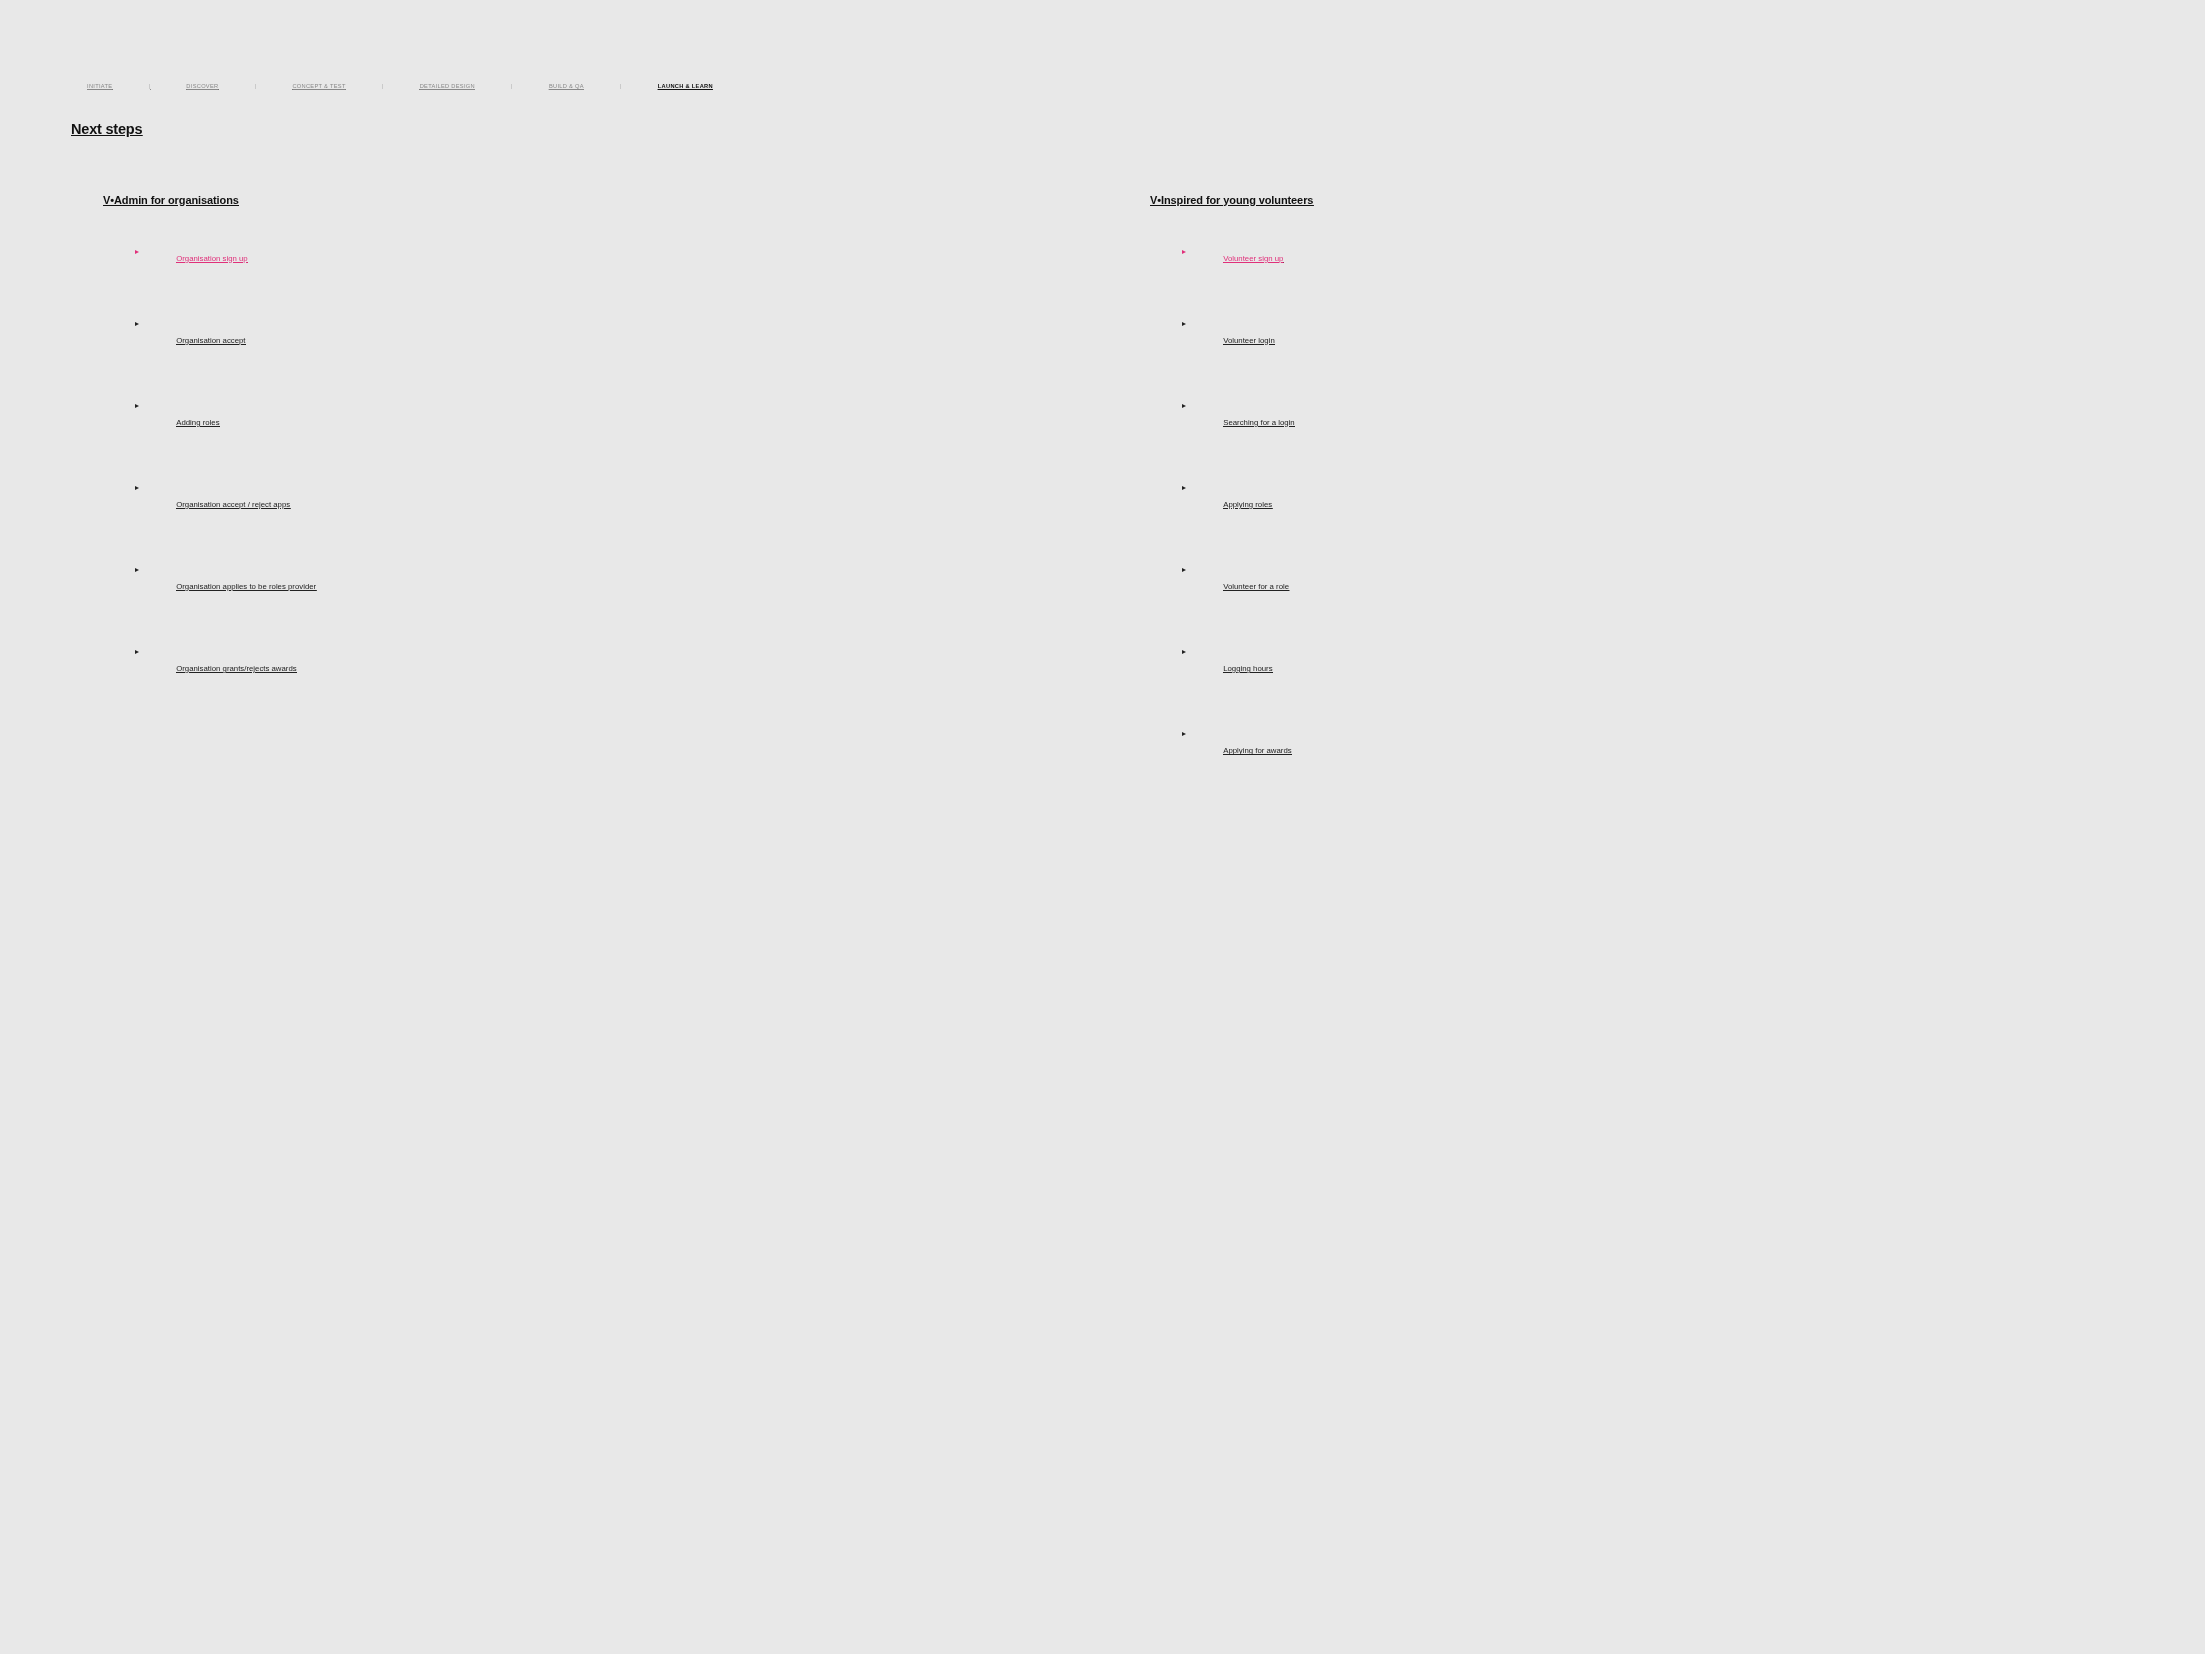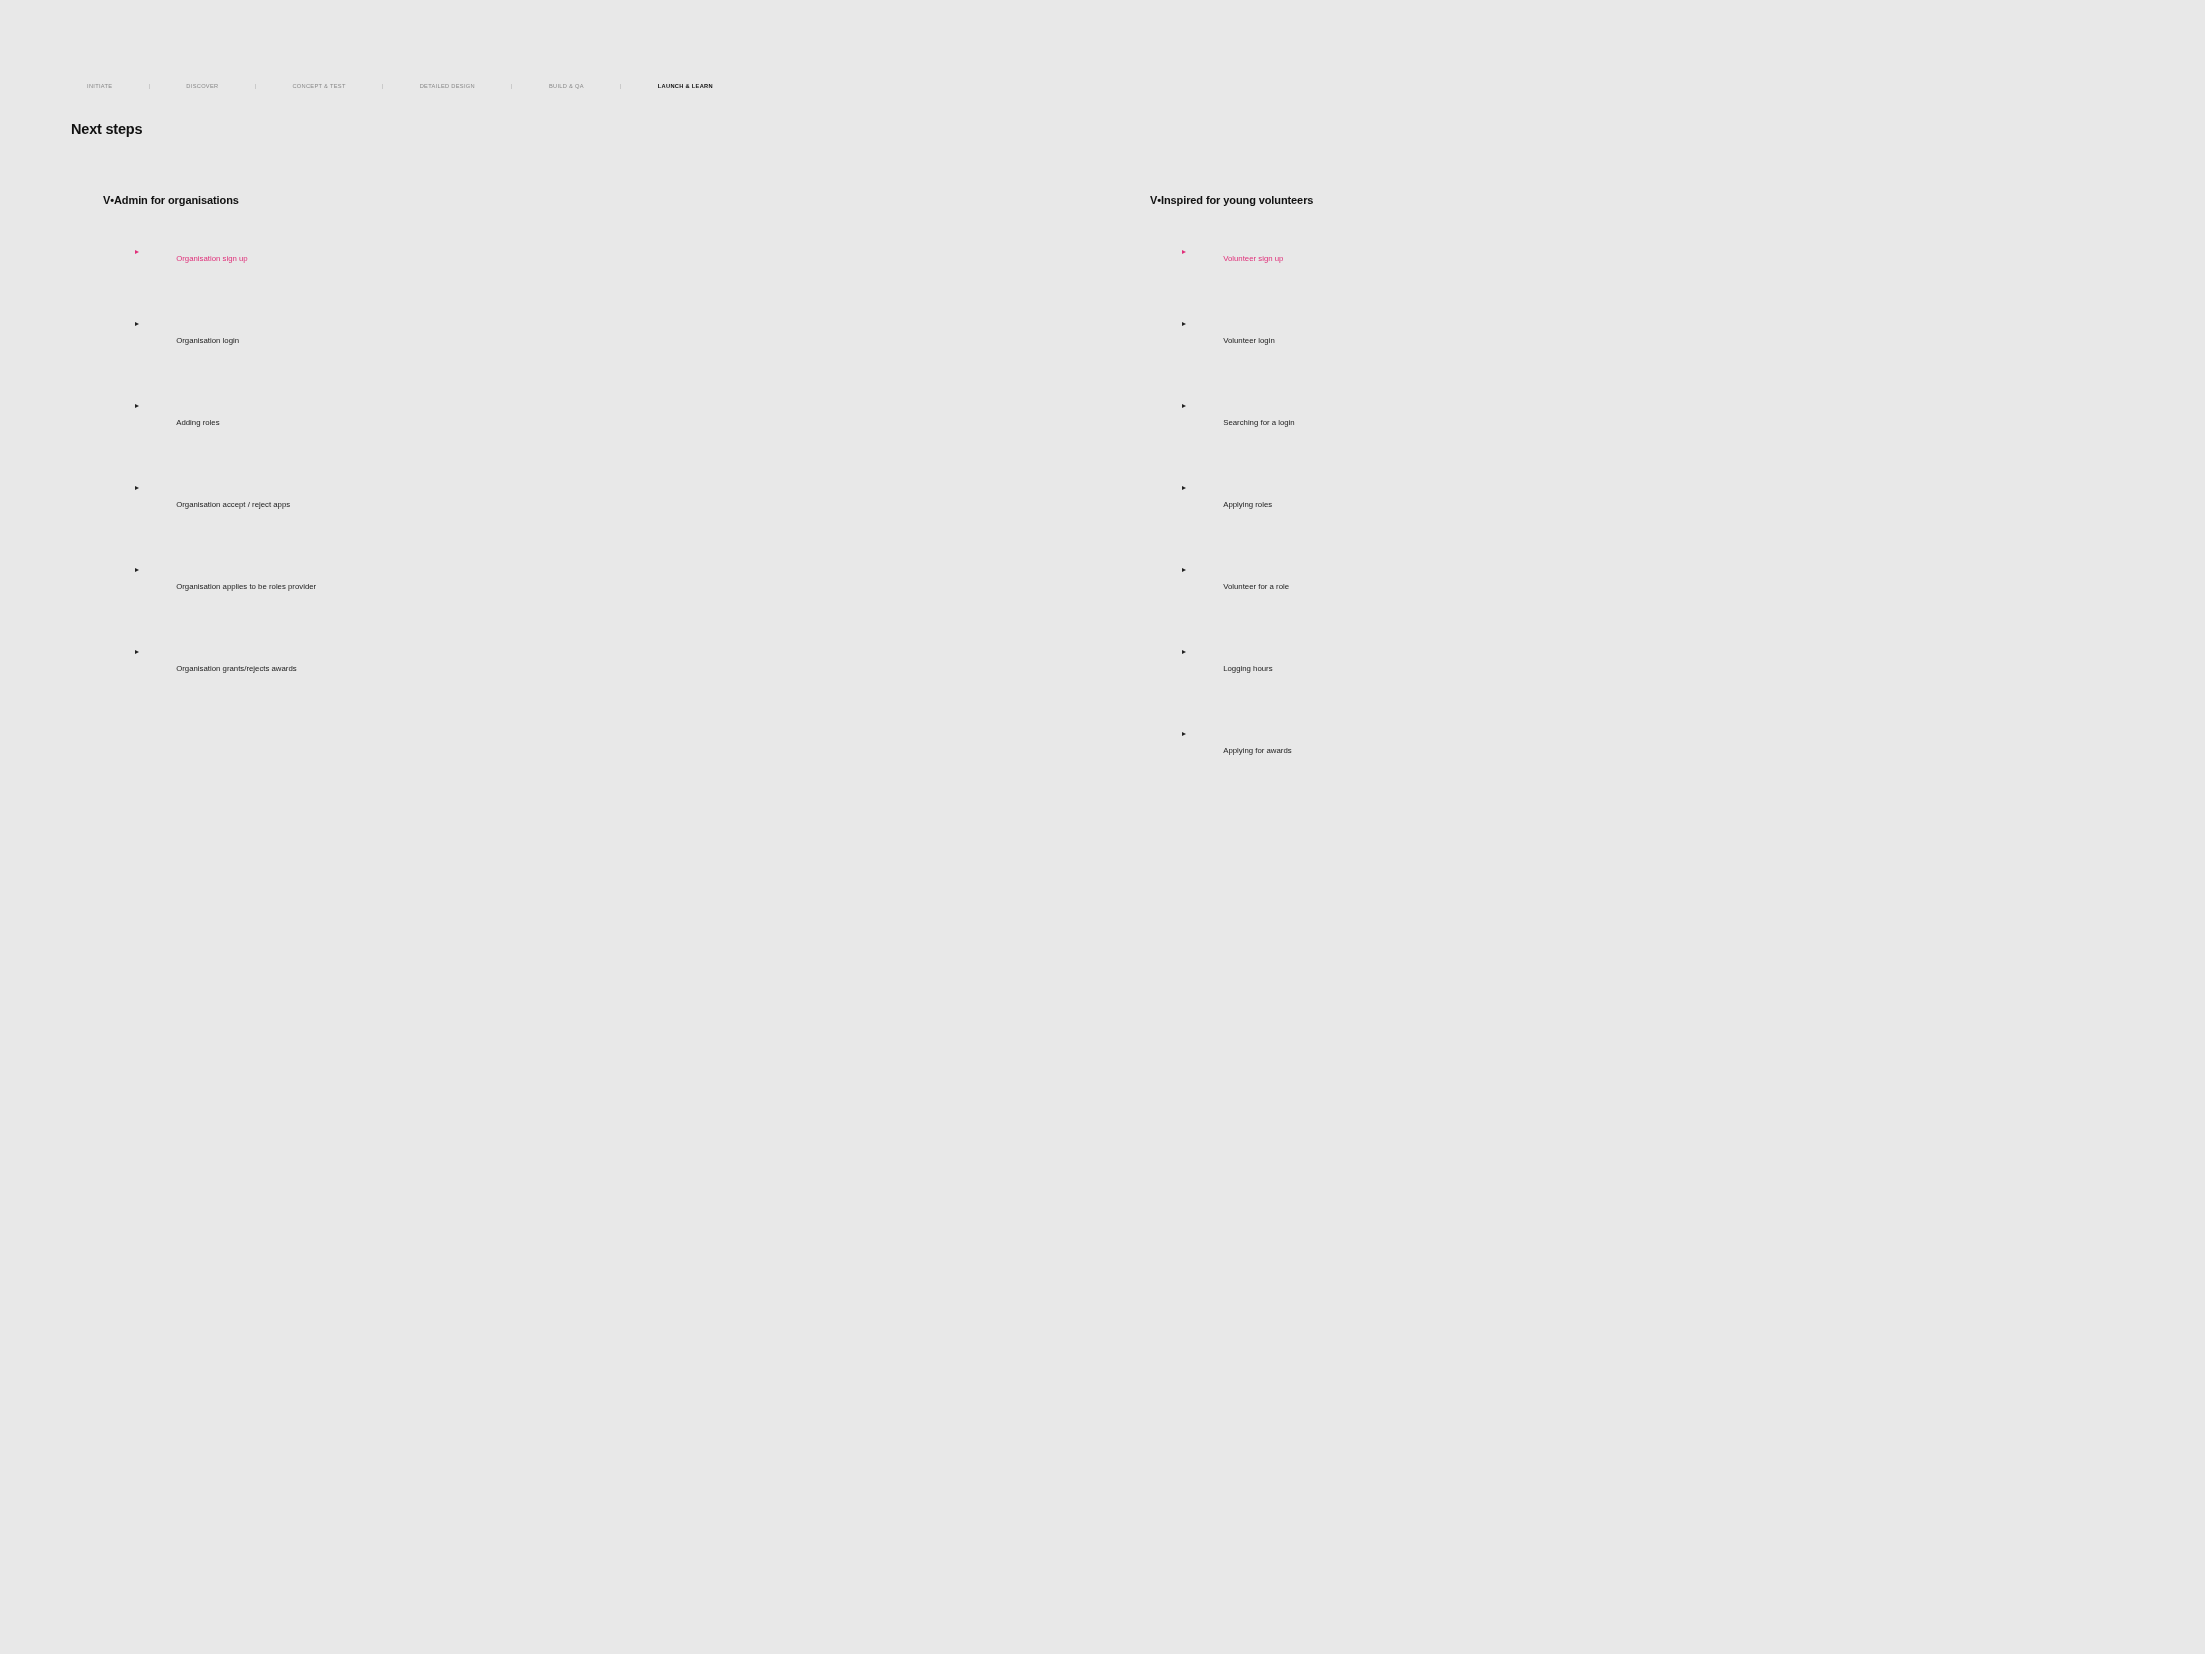--- a/index.html
+++ b/index.html
@@ -1,18 +1,19 @@
 <!DOCTYPE html>
 <html style="font-size:8.3px"><head>
   <meta charset="utf-8">
   <style>
     * {
       margin: 16px;
       padding: 0;
       box-sizing: border-box;
+      text-decoration: underline;
     }
 
     body {
       background-color: #e8e8e8;
       font-family: 'Arial', sans-serif;
       padding: 18.6px 23px;
       min-height: 100vh;
     }
 
     .breadcrumb {
@@ -126,21 +127,21 @@
 
   <div class="column">
     <h2 class="column-title">V•Admin for organisations</h2>
     <ul class="list-items">
       <li class="list-item highlighted">
         <span class="arrow"></span>
         <span>Organisation sign up</span>
       </li>
       <li class="list-item">
         <span class="arrow"></span>
-        <span>Organisation login</span>
+        <span>Organisation accept</span>
       </li>
       <li class="list-item">
         <span class="arrow"></span>
         <span>Adding roles</span>
       </li>
       <li class="list-item">
         <span class="arrow"></span>
         <span>Organisation accept / reject apps</span>
       </li>
       <li class="list-item">

